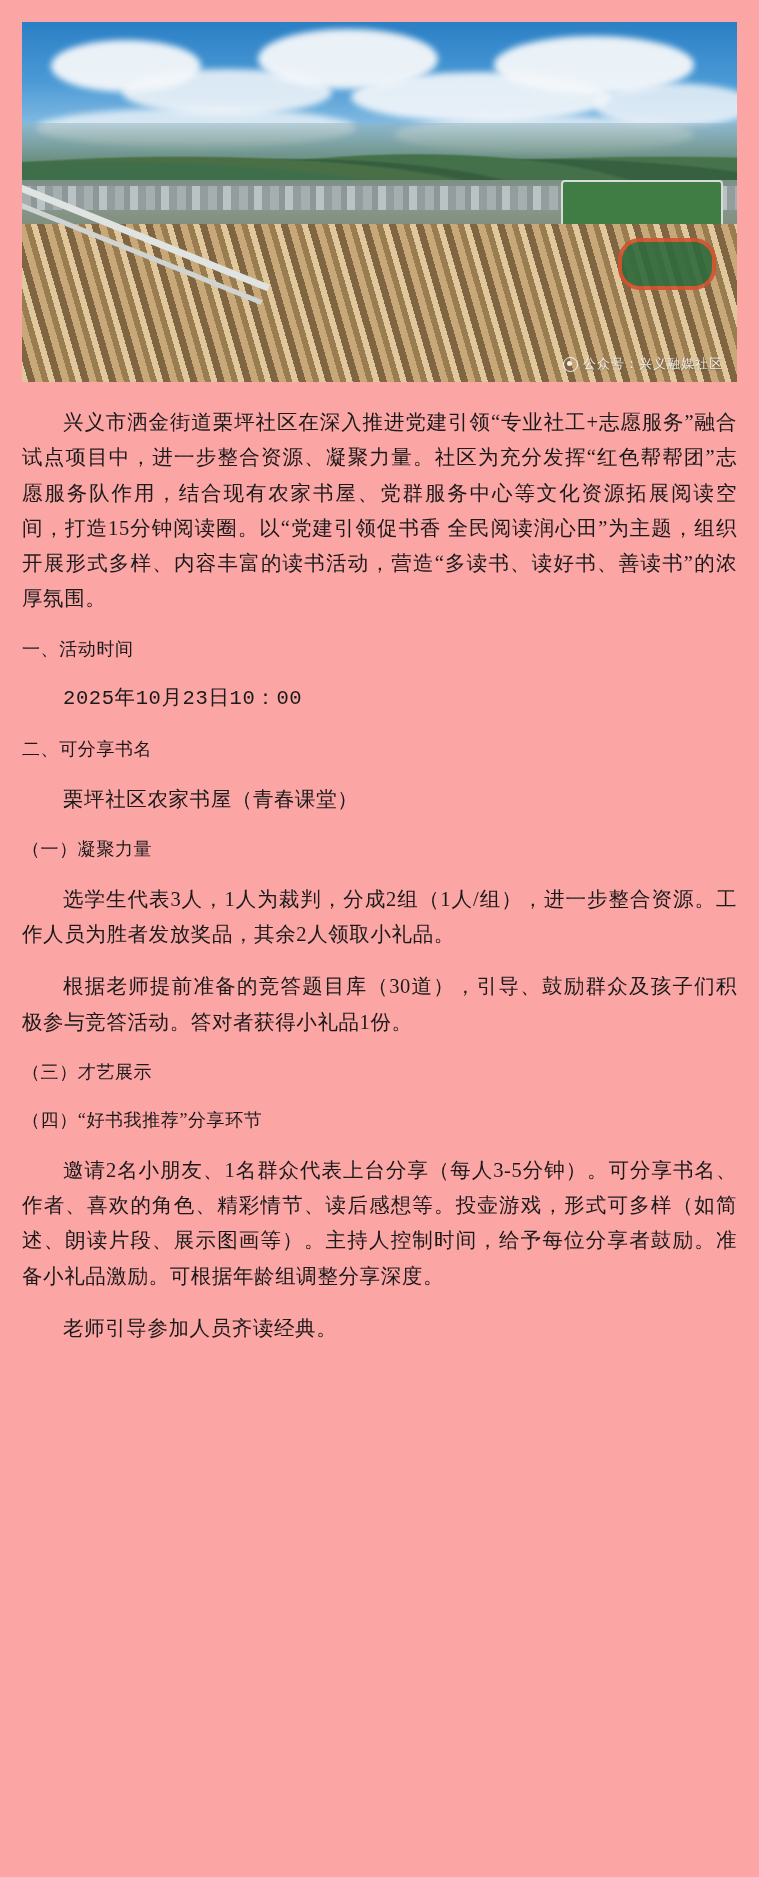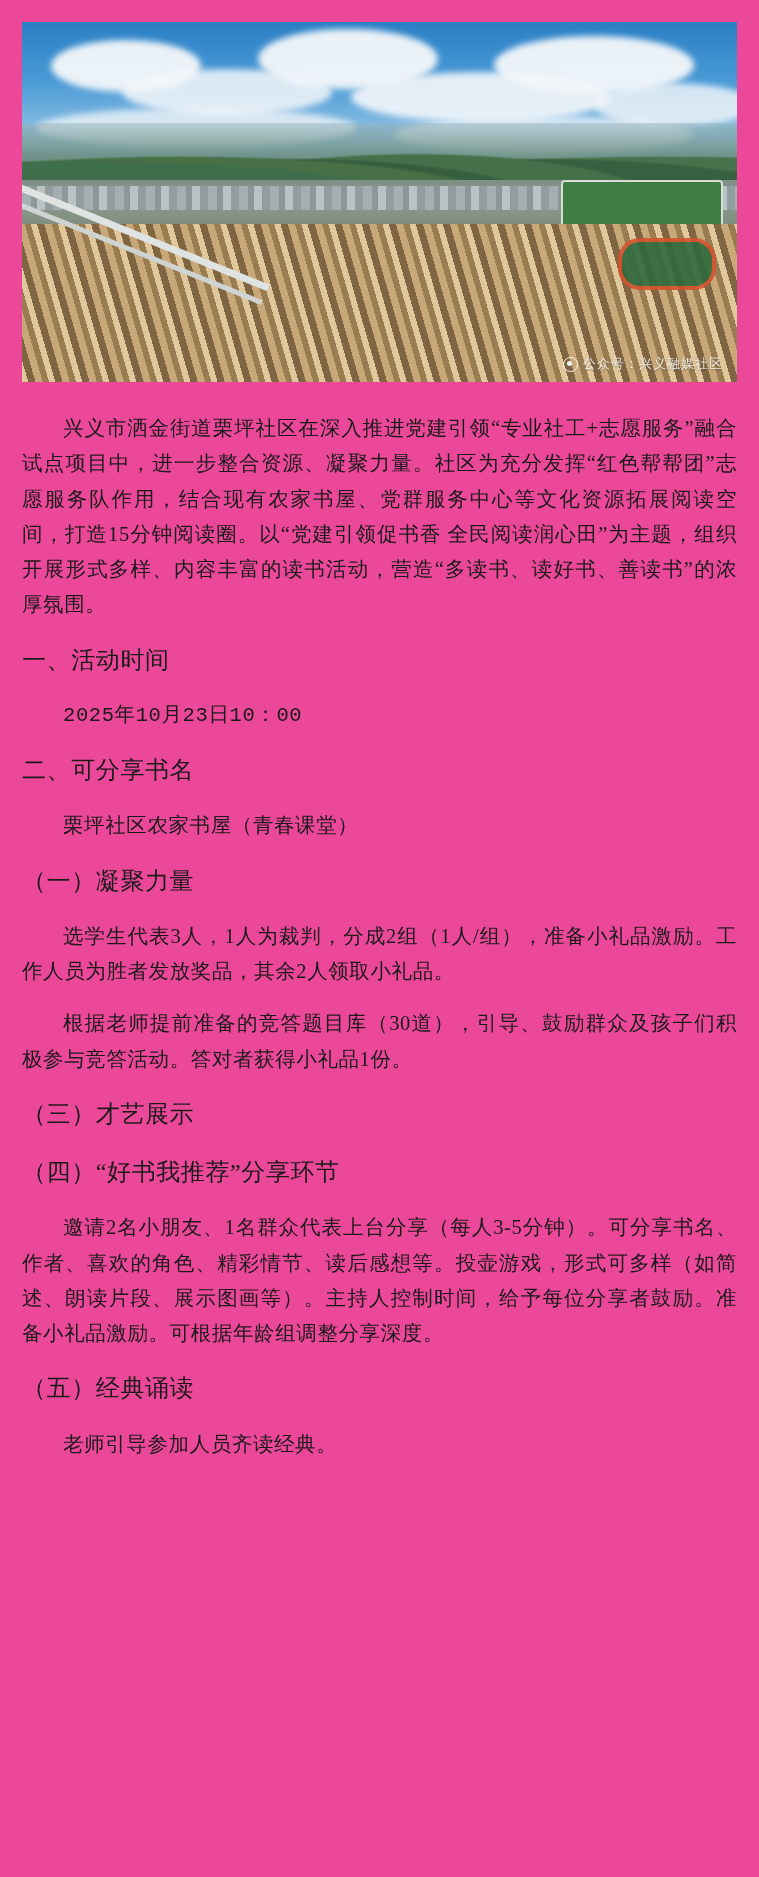--- a/index.html
+++ b/index.html
@@ -11,21 +11,21 @@
     width: 759px;
     min-height: 1877px;
     font-family: "Liberation Serif", "DejaVu Serif", serif;
     color: #1a1a1a;
   }
   .page {
     width: 759px;
     min-height: 1877px;
     box-sizing: border-box;
     padding: 20px 22px 30px 22px;
-    background: #ec4899;
+    background: #fca5a5;
   }
 
   
   .hero {
     position: relative;
     width: 715px;
     height: 360px;
     margin: 2px auto 0 auto;
     overflow: hidden;
     background: #2f6fa8;
@@ -158,35 +158,35 @@
     position: absolute;
     left: 3px; top: 3px;
     width: 5px; height: 5px;
     border-radius: 50%;
     background: rgba(255,255,255,.9);
   }
 
   
   .content {
     width: 715px;
-    margin: 12px auto;
+    margin: 6px auto;
     padding-top: 17px;
   }
   p {
     margin: 0 0 17px 0;
     font-size: 20.5px;
     line-height: 1.72;
     letter-spacing: .6px;
     text-align: justify;
   }
   .indent2 { text-indent: 2em; }
   .sub-indent { text-indent: 2em; }
   .heading {
     margin: 0 0 17px 0;
-    font-size: 24px;
+    font-size: 18px;
     line-height: 1.72;
     letter-spacing: .6px;
   }
   .time-value {
     font-family: Liberation Mono, monospace;
   }
 </style>
 </head>
 <body>
 
@@ -219,26 +219,25 @@
     <p class="indent2">兴义市洒金街道栗坪社区在深入推进党建引领“专业社工+志愿服务”融合试点项目中，进一步整合资源、凝聚力量。社区为充分发挥“红色帮帮团”志愿服务队作用，结合现有农家书屋、党群服务中心等文化资源拓展阅读空间，打造15分钟阅读圈。以“党建引领促书香 全民阅读润心田”为主题，组织开展形式多样、内容丰富的读书活动，营造“多读书、读好书、善读书”的浓厚氛围。</p>
 
     <p class="heading">一、活动时间</p>
     <p class="sub-indent time-value">2025年10月23日10：00</p>
 
     <p class="heading">二、可分享书名</p>
     <p class="sub-indent">栗坪社区农家书屋（青春课堂）</p>
 
 
     <p class="heading">（一）凝聚力量</p>
-    <p class="sub-indent">选学生代表3人，1人为裁判，分成2组（1人/组），准备小礼品激励。工作人员为胜者发放奖品，其余2人领取小礼品。</p>
+    <p class="sub-indent">选学生代表3人，1人为裁判，分成2组（1人/组），进一步整合资源。工作人员为胜者发放奖品，其余2人领取小礼品。</p>
 
     <p class="sub-indent">根据老师提前准备的竞答题目库（30道），引导、鼓励群众及孩子们积极参与竞答活动。答对者获得小礼品1份。</p>
 
     <p class="heading">（三）才艺展示</p>
 
     <p class="heading">（四）“好书我推荐”分享环节</p>
     <p class="sub-indent">邀请2名小朋友、1名群众代表上台分享（每人3-5分钟）。可分享书名、作者、喜欢的角色、精彩情节、读后感想等。投壶游戏，形式可多样（如简述、朗读片段、展示图画等）。主持人控制时间，给予每位分享者鼓励。准备小礼品激励。可根据年龄组调整分享深度。</p>
 
-    <p class="heading">（五）经典诵读</p>
     <p class="sub-indent">老师引导参加人员齐读经典。</p>
 
   </div>
 </div>
 
 </body></html>

